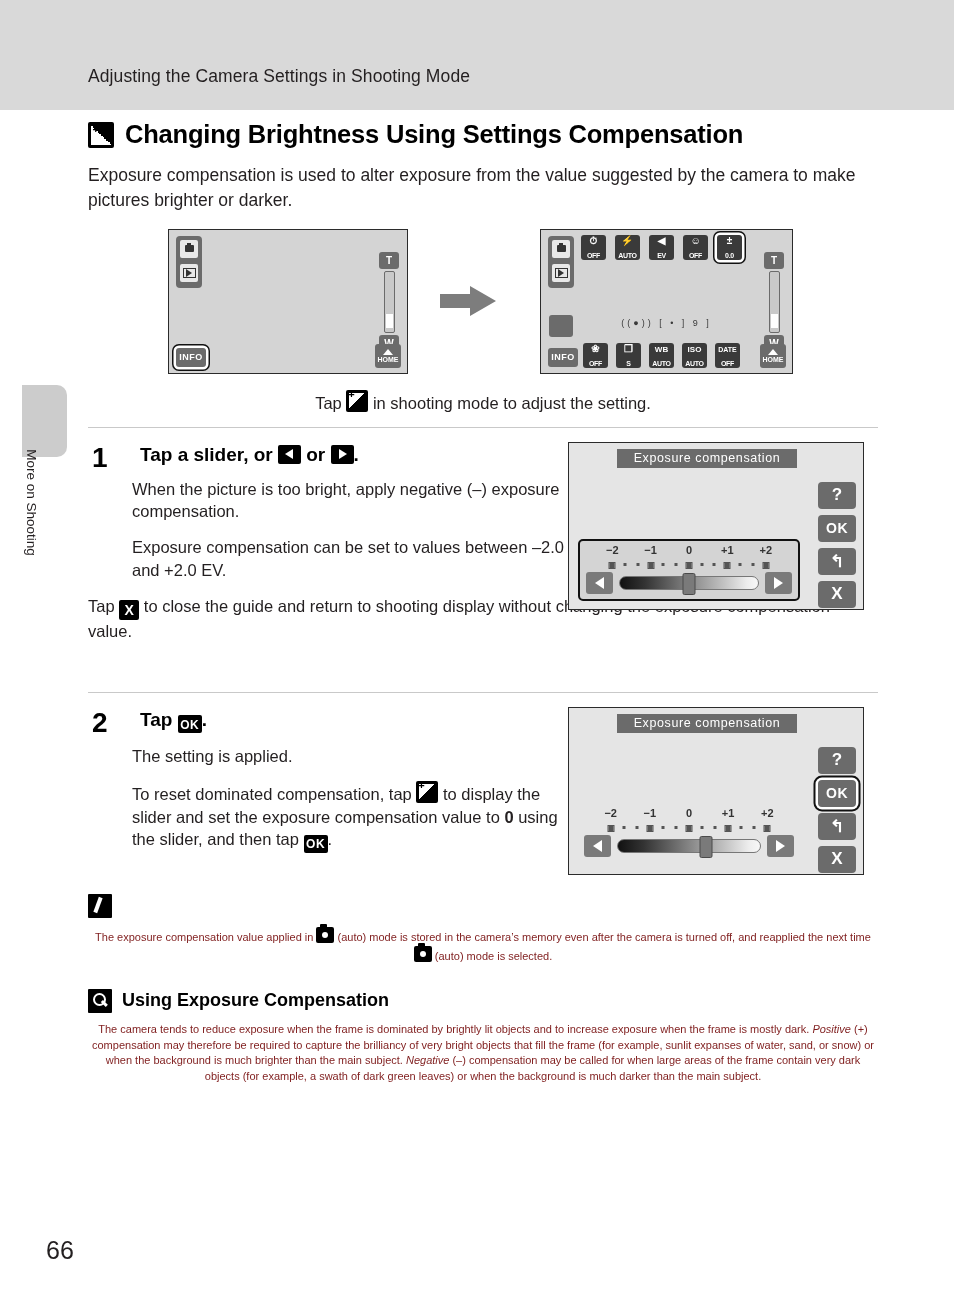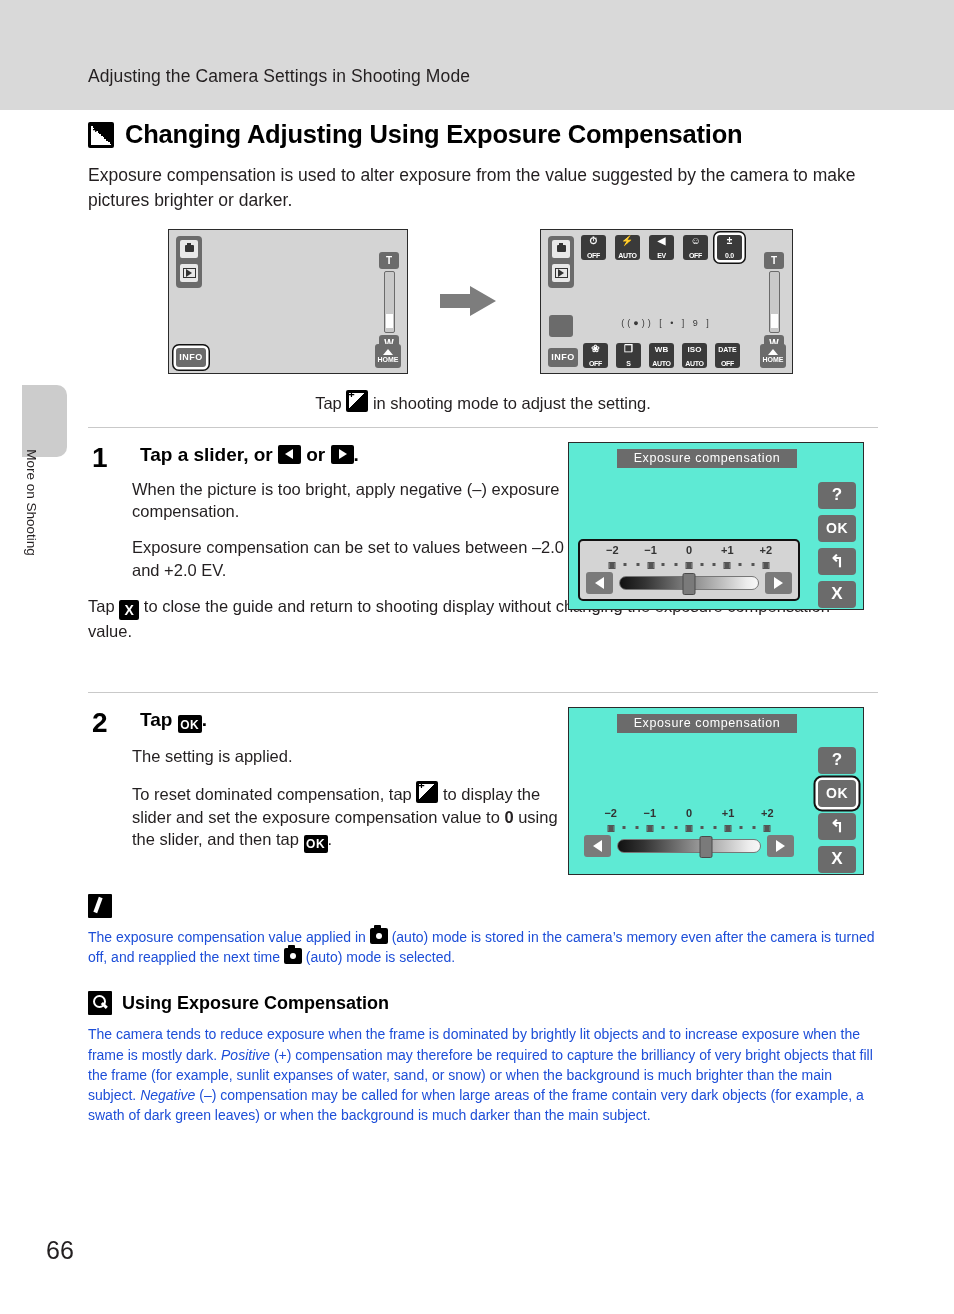--- a/index.html
+++ b/index.html
@@ -166,21 +166,21 @@
   
   .step { position:relative; padding:16px 0 0 0; min-height:250px; }
   .step-num { position:absolute; left:4px; top:14px; font-size:28px; font-weight:bold; color:#000; }
   .step-body { margin-left:44px; width:440px; }
   .step-head { font-size:19px; font-weight:bold; color:#000; margin-bottom:12px;margin-left:8px; }
   .step-p { font-size:16.5px; line-height:1.38; color:#231f20; margin:0 0 13px 0; }
   .step-note { font-size:16.5px; line-height:1.38; color:#231f20; margin:0; width:790px; }
 
   
   .ev-screen {
-    position:absolute; background:#5eead4; border:1.5px solid #2b2b2b;
+    position:absolute; background:#e5e5e5; border:1.5px solid #2b2b2b;
     width:296px; height:168px;
   }
   .ev-title {
     position:absolute; left:48px; top:6px; width:180px; height:19px;
     background:#6b6b6b; color:#fff; font-size:12.5px; letter-spacing:0.6px;
     display:flex; align-items:center; justify-content:center;
   }
   .ev-side { position:absolute; right:7px; top:39px; width:38px; }
   .ev-btn {
     width:38px; height:27px; background:#6b6b6b; color:#fff; border-radius:4px;
@@ -218,21 +218,21 @@
     border:1px solid #777;
   }
   .ev-knob {
     position:absolute; top:-4px; width:13px; height:22px; background:#7a7a7a;
     border:1px solid #4a4a4a; border-radius:2px; transform:translateX(-50%);
   }
 
   
   .note-head-row { display:flex; align-items:center; gap:10px; margin:0 0 9px 0; }
   .note-head-text { font-size:18px; font-weight:bold; color:#000; }
-  .note-p { font-size:14px; line-height:1.45; color:#1d4ed8; margin:0 0 4px 0; }
+  .note-p { font-size:11px; line-height:1.45; color:#7f1d1d; margin:0 0 4px 0;text-align:center; }
   .note-p em { }
 
   .pencil-icon { width:24px;height:24px;background:#000;position:relative;border-radius:1px;}
   .pencil-icon::after{content:"";position:absolute;left:8px;top:3px;width:4px;height:16px;background:#fff;transform:rotate(20deg);}
   .mag-icon { width:24px;height:24px;background:#000;position:relative;border-radius:1px;}
   .mag-icon::after{content:"";position:absolute;left:5px;top:4px;width:9px;height:9px;border:2px solid #fff;border-radius:50%;}
   .mag-icon::before{content:"";position:absolute;left:13px;top:13px;width:7px;height:2.5px;background:#fff;transform:rotate(45deg);}
 
   .title-ev-icon { width:26px;height:26px;background:#000;position:relative;border-radius:2px;display:inline-block;}
   .title-ev-icon .diag{position:absolute;left:3px;top:3px;width:20px;height:20px;background:#fff;}
@@ -254,21 +254,21 @@
 
 <div class="content">
 
   <div class="sec-title-row">
     <span class="title-ev-icon">
       <span class="diag"></span>
         <span class="blk"></span>
         <span class="plus">+</span>
         <span class="minus"></span>
     </span>
-    <span class="sec-title-text">Changing Adjusting Using Exposure Compensation</span>
+    <span class="sec-title-text">Changing Brightness Using Settings Compensation</span>
   </div>
 
   <p class="intro">Exposure compensation is used to alter exposure from the value suggested by the camera to make pictures brighter or darker.</p>
 
   <div class="screens-row">
 
     <div class="cam-screen cam-a">
       <div class="modepair">
         <div class="sq top">
             <span class="cam-dot"></span>

